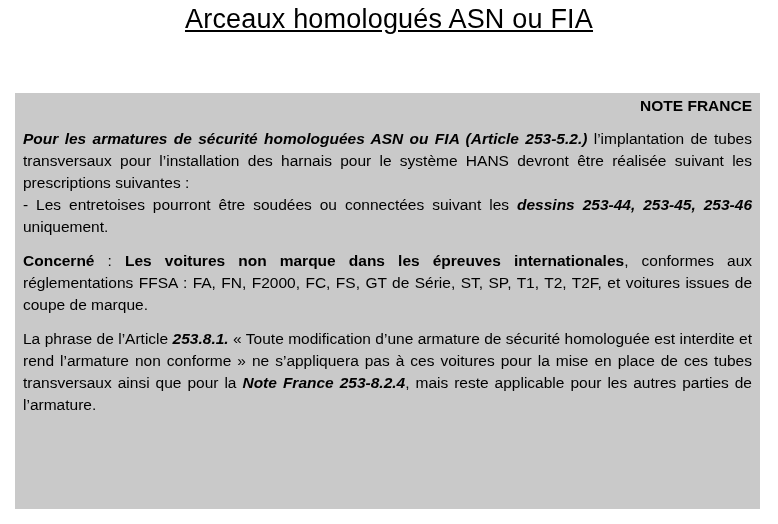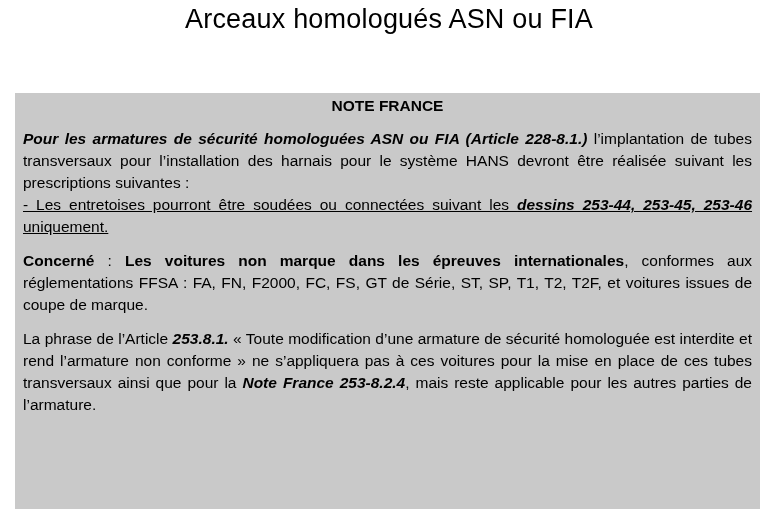--- a/index.html
+++ b/index.html
@@ -14,57 +14,58 @@
   }
   .doc-title {
     position: absolute;
     top: 4px;
     left: 0;
     width: 778px;
     text-align: center;
     font-size: 27px;
     font-weight: 400;
     letter-spacing: 0.2px;
+    text-decoration: underline;
   }
   .note-box {
     position: absolute;
     left: 15px;
     top: 93px;
     width: 745px;
     min-height: 416px;
     background: #c9c9c9;
     padding: 3px 8px 7px 8px;
   }
   .note-header {
-    text-align: center;
+    text-align: right;
     font-weight: 700;
     font-size: 15.5px;
     line-height: 20px;
   }
   .para {
     font-size: 15.5px;
     line-height: 22px;
     text-align: justify;
     margin-top: 12px;
   }
-  .para.no-gap { margin-top: 0; text-decoration: underline; }
+  .para.no-gap { margin-top: 0; }
   .r  { font-weight: 400; font-style: normal; }
   .b  { font-weight: 700; font-style: normal; }
   .bi { font-weight: 700; font-style: italic; }
 </style>
 </head>
 <body>
 
 <h1 class="doc-title">Arceaux homologués ASN ou FIA</h1>
 
 <div class="note-box">
 
   <div class="note-header">NOTE FRANCE</div>
 
-  <p class="para"><span class="bi">Pour les armatures de sécurité homologuées ASN ou FIA (Article 228-8.1.) </span><span class="r">l’implantation de tubes transversaux pour l’installation des harnais pour le système HANS devront être réalisée suivant les prescriptions suivantes :</span></p>
+  <p class="para"><span class="bi">Pour les armatures de sécurité homologuées ASN ou FIA (Article 253-5.2.) </span><span class="r">l’implantation de tubes transversaux pour l’installation des harnais pour le système HANS devront être réalisée suivant les prescriptions suivantes :</span></p>
 
 
 
   <p class="para no-gap"><span class="r">- Les entretoises pourront être soudées ou connectées suivant les </span><span class="bi">dessins 253-44, 253-45, 253-46</span><span class="r"> uniquement.</span></p>
 
   <p class="para"><span class="b">Concerné</span><span class="r"> : </span><span class="b">Les voitures non marque dans les épreuves internationales</span><span class="r">, conformes aux réglementations FFSA : FA, FN, F2000, FC, FS, GT de Série, ST, SP, T1, T2, T2F, et voitures issues de coupe de marque.</span></p>
 
   <p class="para"><span class="r">La phrase de l’Article </span><span class="bi">253.8.1.</span><span class="r"> « Toute modification d’une armature de sécurité homologuée est interdite et rend l’armature non conforme » ne s’appliquera pas à ces voitures pour la mise en place de ces tubes transversaux ainsi que pour la </span><span class="bi">Note France 253-8.2.4</span><span class="r">, mais reste applicable pour les autres parties de l’armature.</span></p>
 
 </div>

